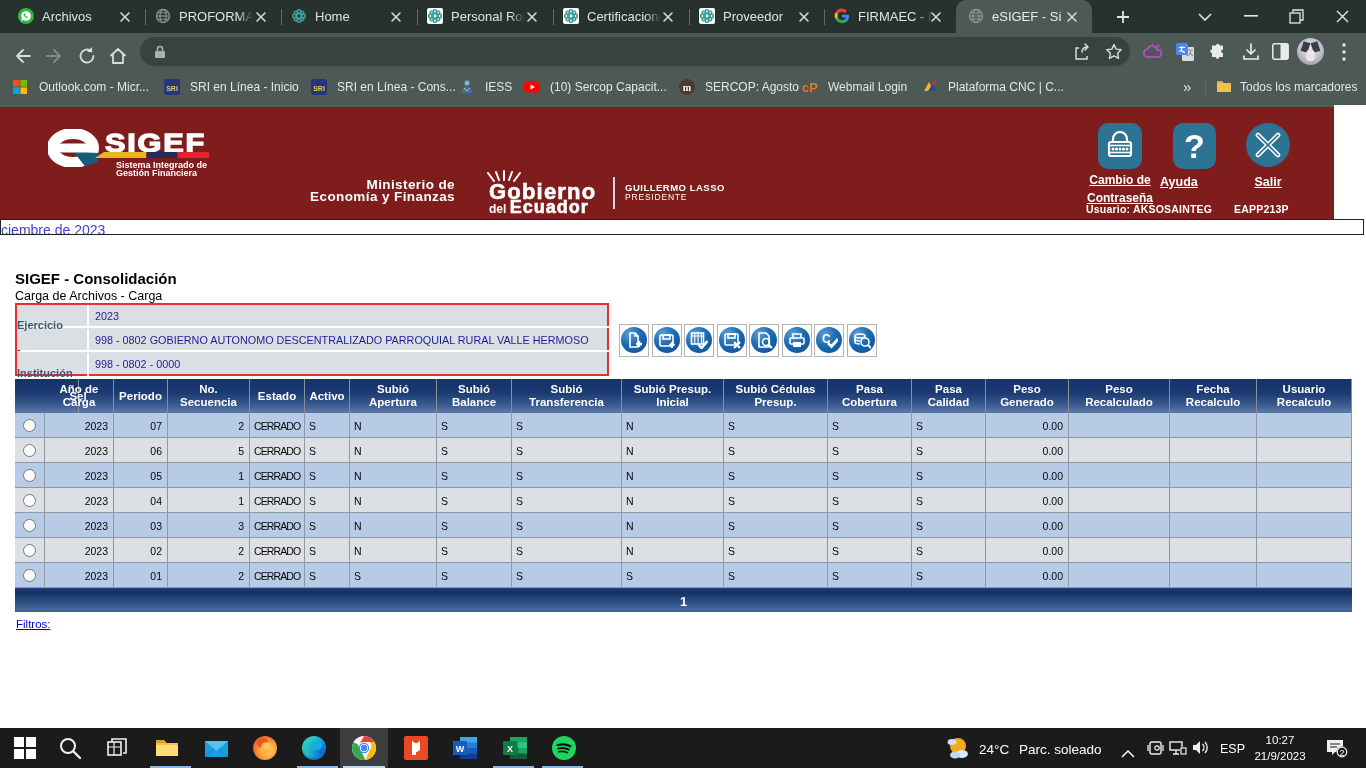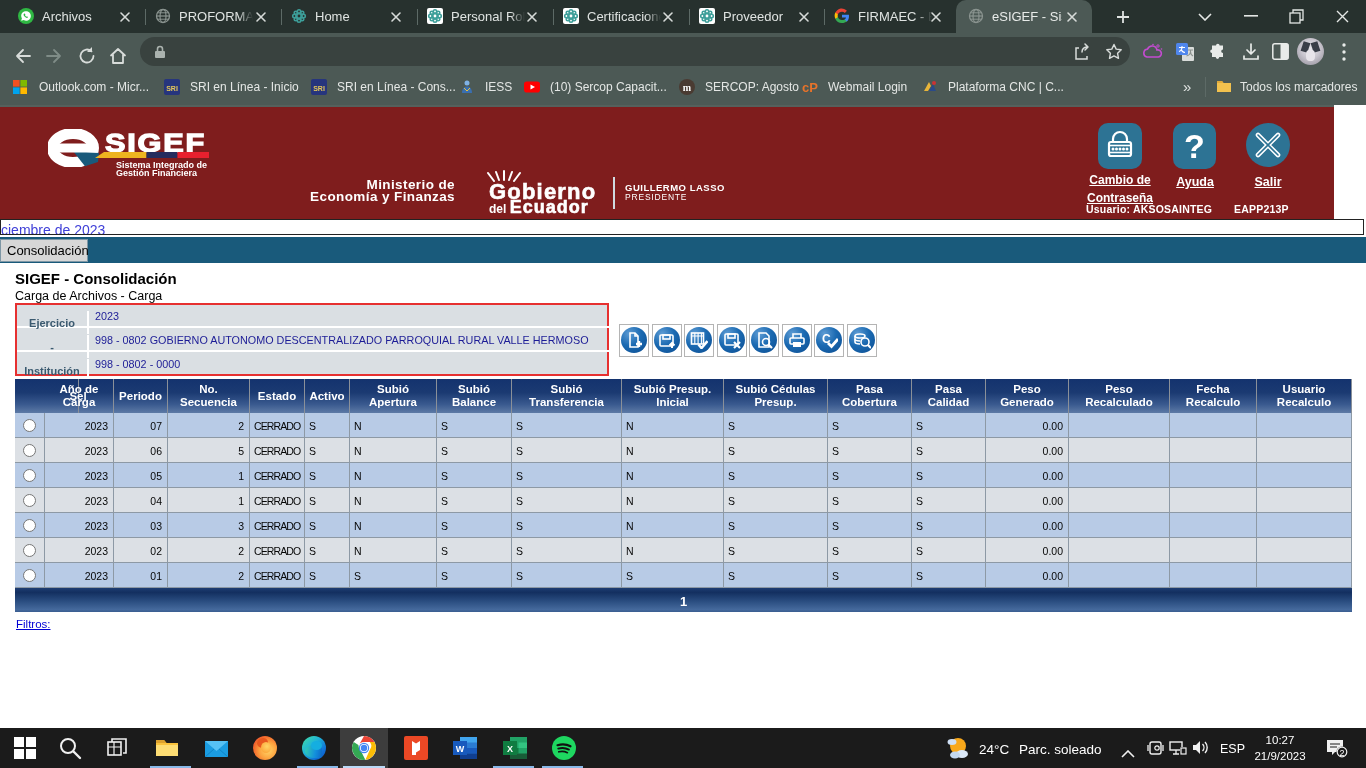--- a/index.html
+++ b/index.html
@@ -27,21 +27,21 @@
 #teal { position:absolute; left:0; top:0; width:1334px; height:115px; background:#7f1d1d; border-top:2px solid #55605c; }
 #marquee { position:absolute; left:0; top:114px; width:1364px; height:16px; background:#fff; border:1px solid #222; overflow:hidden; }
 #marquee span { position:absolute; left:0px; top:2px; color:#4040d8; font-size:14px; }
 #tealstrip { position:absolute; left:0; top:132px; width:1366px; height:26px; background:#195a7b; }
 #constab { position:absolute; left:0; top:2px; width:88px; height:23px; background:#d7d7d7; border:1px solid #7e97a5; font-size:13px; color:#000; padding:3px 0 0 6px; }
 #content { position:absolute; left:0; top:158px; width:1366px; height:465px; background:#fff; }
 
 
 #formbox { position:absolute; left:15px; top:40px; width:594px; height:73px; border:2px solid #e63030; background:#dadfe3; }
 .frow { position:absolute; left:0; width:592px; height:23px; }
-.flab { position:absolute; left:0; top:6px; width:72px; height:23px; color:#3b5a70; font-weight:bold; font-size:11px; text-align:center; padding-top:6px; border-right:2px solid #fff; }
+.flab { position:absolute; left:0; top:0; width:72px; height:23px; color:#3b5a70; font-weight:bold; font-size:11px; text-align:left; padding-top:14px; border-right:2px solid #fff; }
 .fval { position:absolute; left:74px; top:0; width:520px; height:23px; color:#1c1c96; font-size:10.8px; padding:5px 0 0 4px; white-space:nowrap; overflow:visible; }
 
 
 .ibtn { position:absolute; top:61px; width:30px; height:33px; background:#fff; border:1px solid #b4b4b4; }
 .orb { position:absolute; left:1px; top:2px; width:26px; height:26px; border-radius:50%; background:radial-gradient(circle at 32% 26%, #5e9cd4 0%, #1b6ab2 45%, #0b4c90 100%); }
 .orb svg { position:absolute; left:4px; top:4px; }
 
 
 #tbl { position:absolute; left:15px; top:116px; width:1337px; }
 #thead { position:absolute; left:0; top:0; width:1337px; height:34px; background:linear-gradient(#14336e 0%, #1b3a72 40%, #3a5a8f 75%, #5d7aa6 100%); }
@@ -379,36 +379,33 @@
             <circle cx="13.5" cy="20" r="1.5"></circle>
             <circle cx="17" cy="20" r="1.5"></circle>
             <circle cx="20.5" cy="20" r="1.5"></circle>
             <circle cx="24" cy="20" r="1.5"></circle>
           </g>
 </svg>
       </div>
   <div style="position:absolute;left:1085px;top:64px;width:70px;text-align:center;font-size:12px;font-weight:bold;color:#fff;text-decoration:underline;line-height:18px;">Cambio de<br>Contraseña</div>
   <div style="position:absolute;left:1173px;top:16px;width:43px;height:46px;border-radius:10px;background:#2d7394;text-align:center;">
 <span style="font-size:34px;font-weight:bold;color:#fff;line-height:46px;">?</span></div>
-  <div style="position:absolute;left:1160px;top:68px;width:70px;text-align:center;font-size:12.5px;font-weight:bold;color:#fff;text-decoration:underline;">Ayuda</div>
+  <div style="position:absolute;left:1160px;top:68px;width:70px;text-align:left;font-size:12.5px;font-weight:bold;color:#fff;text-decoration:underline;">Ayuda</div>
   <div style="position:absolute;left:1246px;top:16px;width:44px;height:44px;border-radius:50%;background:#2d7394;">
 <svg width="28" height="28" viewBox="0 0 28 28" style="position:absolute;left:8px;top:8px;">
 <path d="M4 4l20 20M24 4L4 24" stroke="#fff" stroke-width="4.6" stroke-linecap="round"></path>
 <path d="M4 4l20 20M24 4L4 24" stroke="#2d7394" stroke-width="1.6" stroke-linecap="round"></path>
 </svg>
       </div>
   <div style="position:absolute;left:1233px;top:68px;width:70px;text-align:center;font-size:12.5px;font-weight:bold;color:#fff;text-decoration:underline;">Salir</div>
   <div style="position:absolute;left:1086px;top:96px;font-size:10.5px;font-weight:bold;color:#fff;letter-spacing:0.2px;">Usuario: AKSOSAINTEG</div>
   <div style="position:absolute;left:1234px;top:96px;font-size:10.5px;font-weight:bold;color:#fff;letter-spacing:0.2px;">EAPP213P</div>
 </div>
   <div id="marquee">
       <span>ciembre de 2023</span>
-    </div>
-  <div id="tealstrip">
-      <div id="constab">Consolidación</div>
     </div>
   <div id="content">
     <div class="abs" style="left:15px;top:7px;font-size:15px;font-weight:bold;color:#000;">SIGEF - Consolidación</div>
     <div class="abs" style="left:15px;top:26px;font-size:12.5px;color:#000;">Carga de Archivos - Carga</div>
     <div id="formbox">
       <div class="frow" style="top:0;border-bottom:2px solid #fff;">
           <div class="flab">Ejercicio</div>
           <div class="fval">2023</div>
         </div>
       <div class="frow" style="top:24px;border-bottom:2px solid #fff;">

